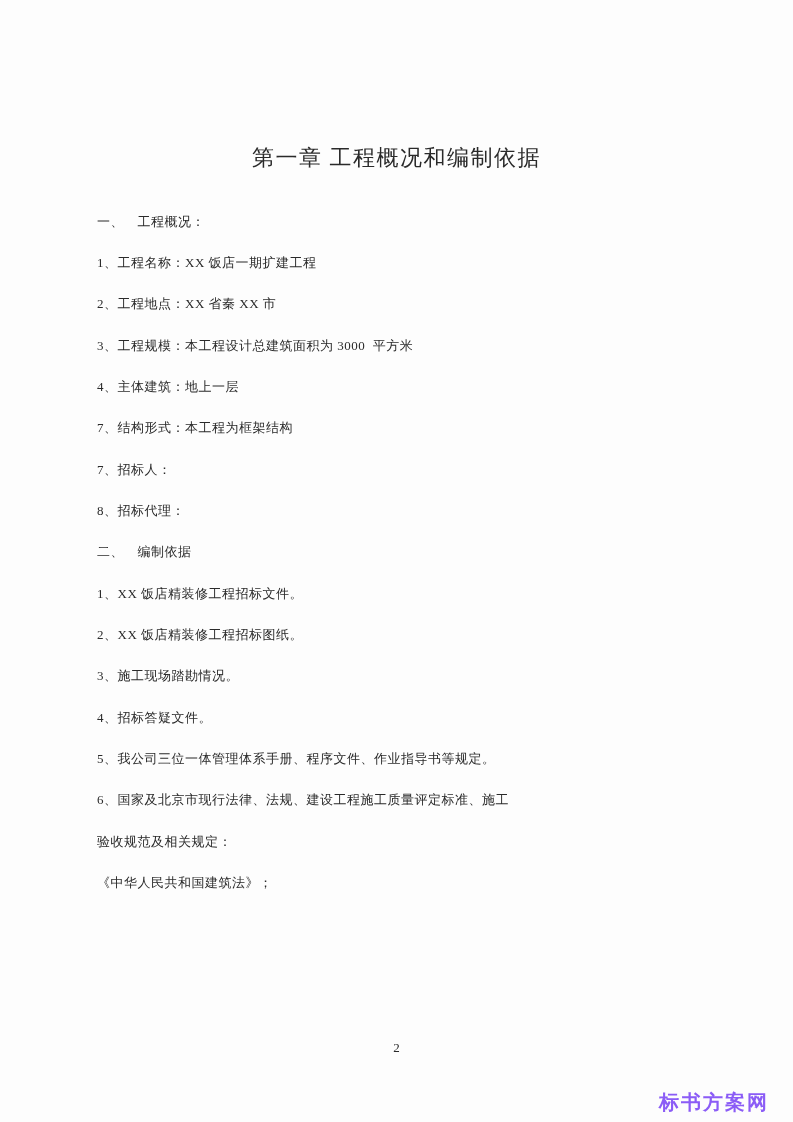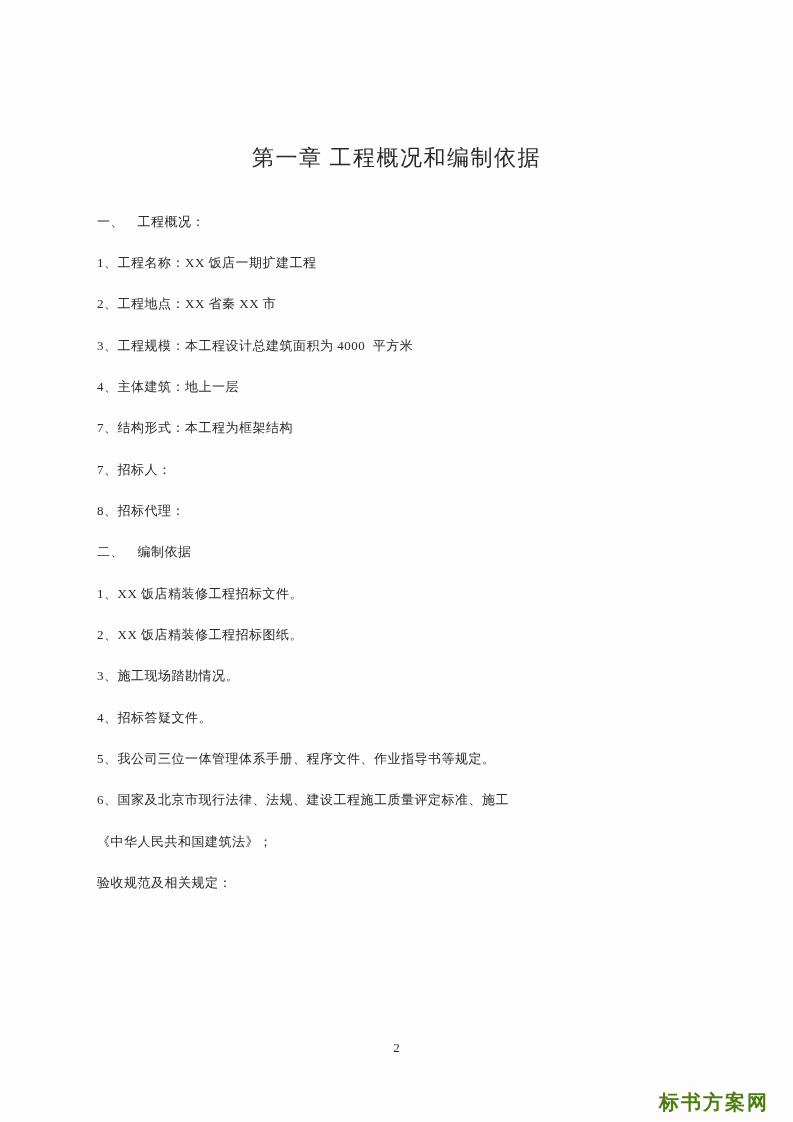--- a/index.html
+++ b/index.html
@@ -41,53 +41,53 @@
   .page-number {
     position: absolute;
     top: 1040px; left: 0; width: 100%;
     text-align: center;
     font-size: 13px;
   }
   .watermark {
     position: absolute;
     right: 24px; bottom: 8px;
     text-align: center;
-    color: #4d7c0f;
+    color: #8b5cf6;
     font-weight: bold;
     font-family: "Liberation Sans", "DejaVu Sans", sans-serif;
   }
   .wm-cn { font-size: 20px; letter-spacing: 2px; line-height: 23px; }
   .wm-en { font-size: 24px; letter-spacing: 0.5px; line-height: 24px; }
 </style>
 </head>
 <body>
 
 <div class="page">
 
   <h1 class="doc-title">第一章 工程概况和编制依据</h1>
 
   <div class="doc-body">
     <div class="line">一、　工程概况：</div>
     <div class="line">1、工程名称：XX 饭店一期扩建工程</div>
     <div class="line">2、工程地点：XX 省秦 XX 市</div>
-    <div class="line">3、工程规模：本工程设计总建筑面积为 4000  平方米</div>
+    <div class="line">3、工程规模：本工程设计总建筑面积为 3000  平方米</div>
     <div class="line">4、主体建筑：地上一层</div>
     <div class="line">7、结构形式：本工程为框架结构</div>
     <div class="line">7、招标人：</div>
     <div class="line">8、招标代理：</div>
 
     <div class="line">二、　编制依据</div>
     <div class="line">1、XX 饭店精装修工程招标文件。</div>
     <div class="line">2、XX 饭店精装修工程招标图纸。</div>
     <div class="line">3、施工现场踏勘情况。</div>
     <div class="line">4、招标答疑文件。</div>
     <div class="line">5、我公司三位一体管理体系手册、程序文件、作业指导书等规定。</div>
     <div class="line">6、国家及北京市现行法律、法规、建设工程施工质量评定标准、施工</div>
+    <div class="line">验收规范及相关规定：</div>
     <div class="line">《中华人民共和国建筑法》；</div>
-    <div class="line">验收规范及相关规定：</div>
   </div>
 
   <div class="page-number">2</div>
 
   <div class="watermark">
     <div class="wm-cn">标书方案网</div>
   </div>
 
 </div>
 

